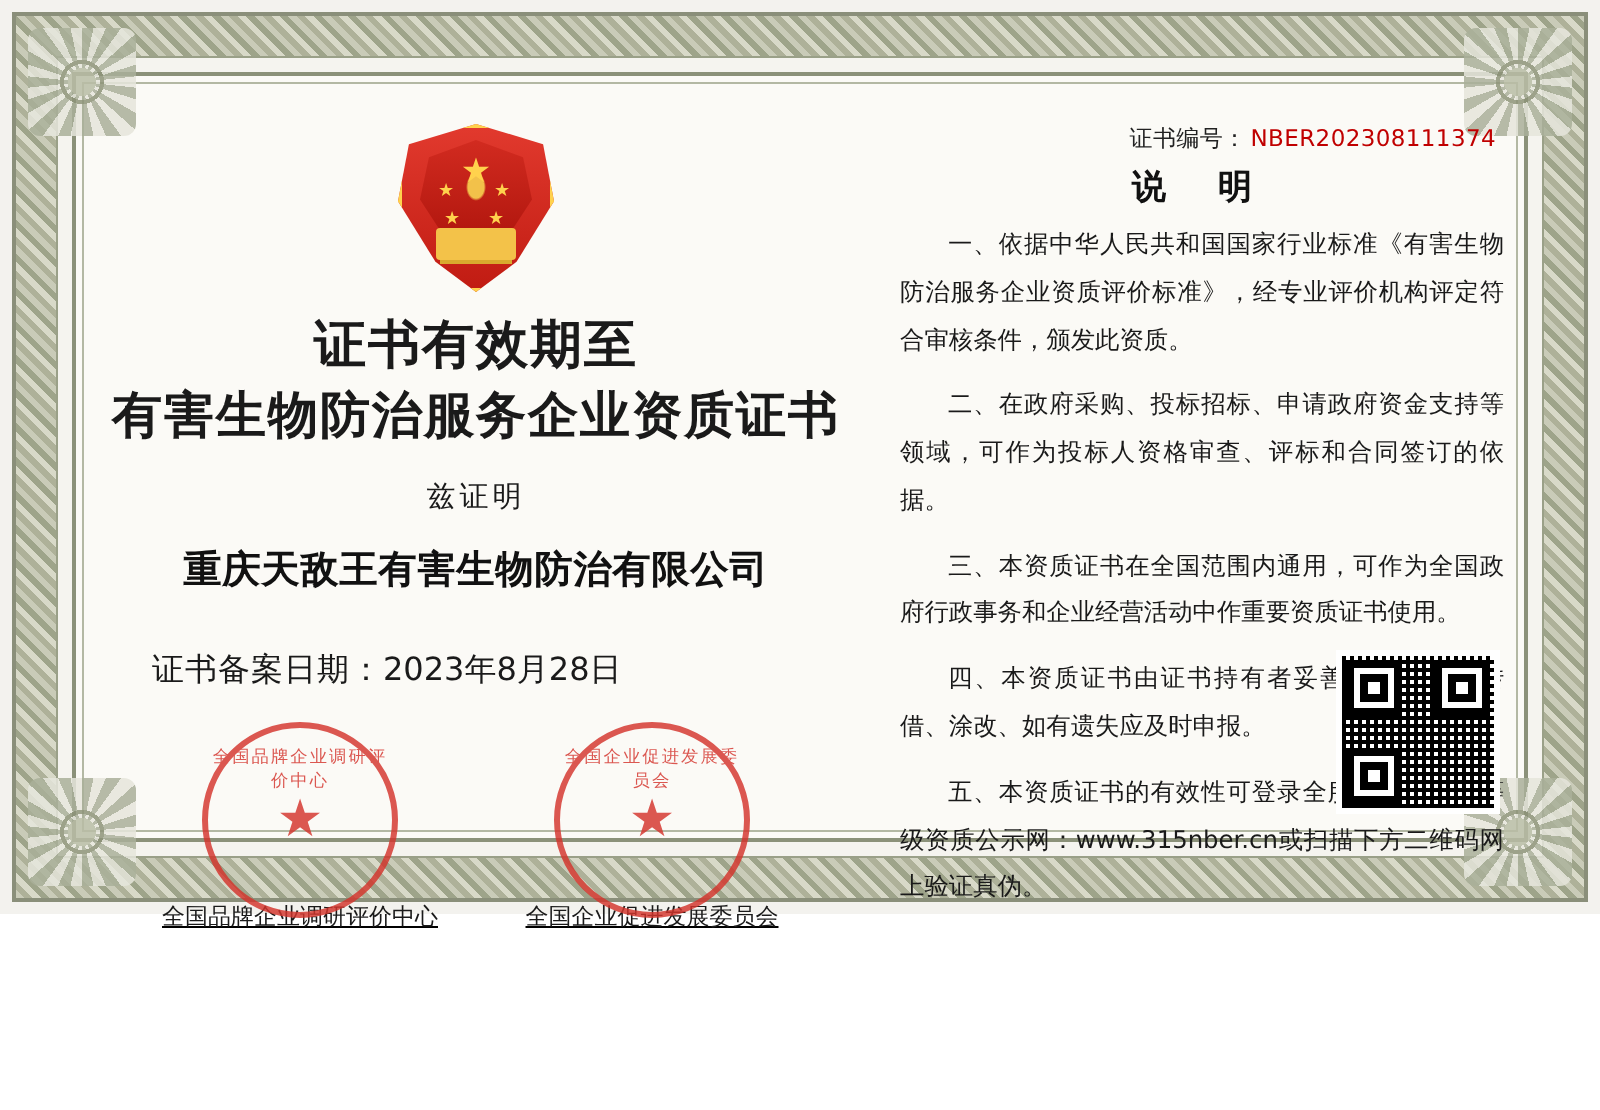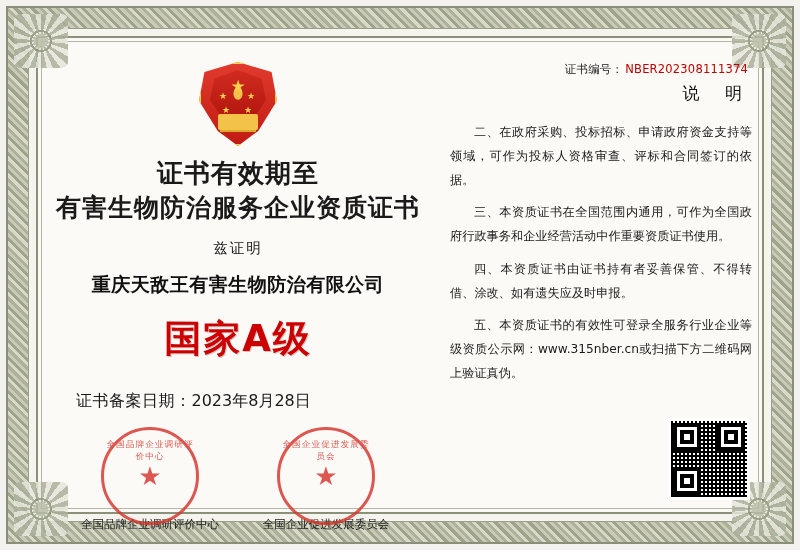--- a/index.html
+++ b/index.html
@@ -10,21 +10,21 @@
     width: 800px;
     height: 555px;
     font-family: "DejaVu Sans", "Liberation Sans", sans-serif;
     background: #ffffff;
     overflow: hidden;
   }
 
   .certificate {
     position: relative;
     width: 800px;
-    height: 550px;
+    height: 457px;
     background: #f3f2ee;
     box-sizing: border-box;
   }
 
   
   .border-outer {
     position: absolute;
     left: 6px; top: 6px; right: 6px; bottom: 6px;
     border: 2px solid #8a8f7a;
     background:
@@ -199,20 +199,21 @@
   }
   .dates .row { white-space: nowrap; }
   .dates .lbl { letter-spacing: .5px; }
 
   
   .seals {
     margin-top: 12px;
     display: flex;
     justify-content: center;
     gap: 26px;
+    text-decoration: underline;
   }
   .seal-wrap {
     width: 150px;
     text-align: center;
   }
   .seal {
     width: 92px;
     height: 92px;
     margin: 0 auto;
     border-radius: 50%;
@@ -246,26 +247,26 @@
   }
 
   
   .right-col {
     position: absolute;
     right: 0;
     top: 34px;
     width: 302px;
   }
   .notice-title {
-    text-align: right;
+    text-align: center;
     font-size: 17px;
-    font-weight: normal;
+    font-weight: bold;
     letter-spacing: 10px;
     color: #111;
-    margin-bottom: 16px;
+    margin-bottom: 6px;
   }
   .notice-item {
     font-size: 12.2px;
     line-height: 1.95;
     color: #1a1a1a;
     text-align: justify;
     text-indent: 24px;
     margin-bottom: 9px;
   }
   .notice-item:last-child { margin-bottom: 0; }
@@ -330,21 +331,20 @@
 
       <div class="title">
         <div class="line1">证书有效期至</div>
         <div class="line2">有害生物防治服务企业资质证书</div>
       </div>
 
       <div class="hereby">兹证明</div>
 
       <div class="company">重庆天敌王有害生物防治有限公司</div>
 
-      <div class="grade">国家A级</div>
 
       <div class="dates">
         <div class="row">
           <span class="lbl">证书备案日期：</span><span>2023年8月28日</span>
         </div>
       </div>
 
       <div class="seals">
         <div class="seal-wrap">
           <div class="seal">
@@ -357,20 +357,21 @@
             <div class="arc">全国企业促进发展委员会</div>
           </div>
           <div class="seal-label">全国企业促进发展委员会</div>
         </div>
       </div>
 
     </div>
 
     <div class="right-col">
       <div class="notice-title">说  明</div>
+      <div class="notice-item">一、依据中华人民共和国国家行业标准《有害生物防治服务企业资质评价标准》，经专业评价机构评定符合审核条件，颁发此资质。</div>
       <div class="notice-item">二、在政府采购、投标招标、申请政府资金支持等领域，可作为投标人资格审查、评标和合同签订的依据。</div>
       <div class="notice-item">三、本资质证书在全国范围内通用，可作为全国政府行政事务和企业经营活动中作重要资质证书使用。</div>
       <div class="notice-item">四、本资质证书由证书持有者妥善保管、不得转借、涂改、如有遗失应及时申报。</div>
       <div class="notice-item">五、本资质证书的有效性可登录全服务行业企业等级资质公示网：www.315nber.cn或扫描下方二维码网上验证真伪。</div>
     </div>
 
     <div class="qr">
       <div class="pos p1"></div>
       <div class="pos p2"></div>
       <div class="pos p3"></div>

